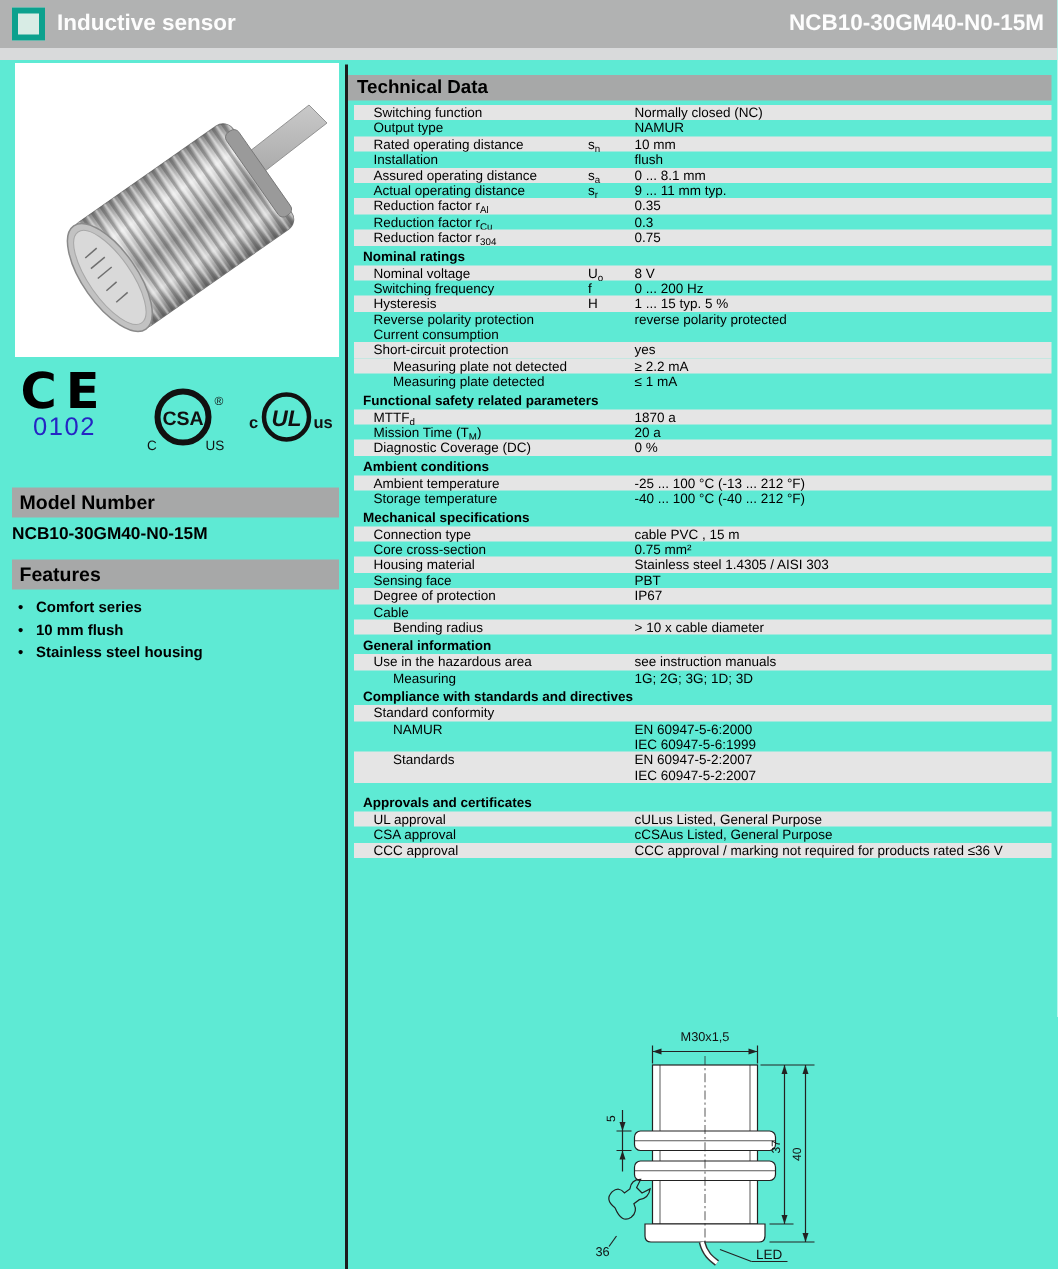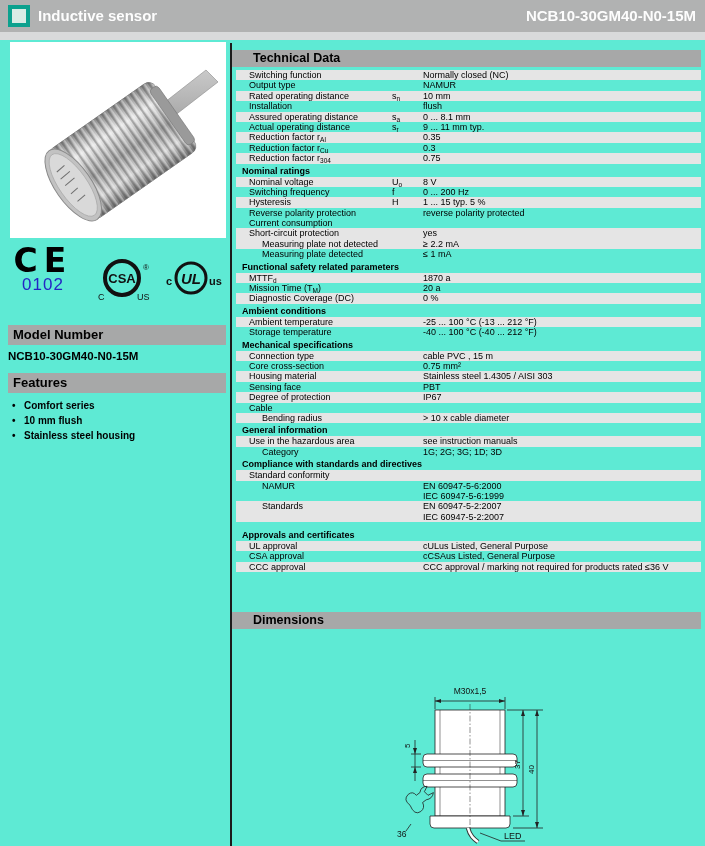--- a/index.html
+++ b/index.html
@@ -26,21 +26,21 @@
   .mark { position:absolute; }
   
   .side-bar { position:absolute; left:8px; width:218px; height:20px; background:#a7a8a8;
               font-size:13px; font-weight:bold; line-height:20px; padding-left:5px; }
   .model-val { position:absolute; left:8px; top:350px; font-size:11.5px; font-weight:bold; }
   .features-list { position:absolute; left:10px; top:398px; width:214px; }
   .feature { font-size:10px; font-weight:bold; line-height:15px; padding-left:14px; position:relative; }
   .feature::before { content:"•"; position:absolute; left:2px; }
   
   .r-bar { position:absolute; left:232px; width:469px; height:17px; background:#a7a8a8;
-           font-size:12.5px; font-weight:bold; line-height:17px; padding-left:21px; }
+           font-size:12.5px; font-weight:bold; line-height:17px; padding-left:6px; }
   .table { position:absolute; left:236px; top:70px; width:465px; }
   .t-sec { font-size:9px; font-weight:bold; line-height:11px; height:11px; padding-left:6px; margin-top:2px; }
   .t-row { position:relative; height:10.4px; font-size:9px; line-height:10.4px; }
   .t-row.gray { background:#e5e5e5; }
   .t-row.two { height:20.8px; }
   .t-row .lbl { position:absolute; left:13px; top:0; white-space:nowrap; }
   .t-row.i2 .lbl { left:26px; }
   .t-row .sym { position:absolute; left:156px; top:0; }
   .t-row .val { position:absolute; left:187px; top:0; white-space:nowrap; }
   .t-row sub { font-size:6.5px; vertical-align:-2px; }
@@ -263,21 +263,21 @@
       <div class="t-row gray i2">
         <span class="lbl">Bending radius</span>
         <span class="val">&gt; 10 x cable diameter</span>
       </div>
       <div class="t-sec">General information</div>
       <div class="t-row gray">
         <span class="lbl">Use in the hazardous area</span>
         <span class="val">see instruction manuals</span>
       </div>
       <div class="t-row i2">
-        <span class="lbl">Category</span>
+        <span class="lbl">Measuring</span>
         <span class="val">1G; 2G; 3G; 1D; 3D</span>
       </div>
       <div class="t-sec">Compliance with standards and directives</div>
       <div class="t-row gray">
         <span class="lbl">Standard conformity</span>
         <span class="val"></span>
       </div>
       <div class="t-row i2 two">
         <span class="lbl">NAMUR</span>
         <span class="val">EN 60947-5-6:2000<br>IEC 60947-5-6:1999</span>
@@ -294,21 +294,20 @@
       <div class="t-row">
         <span class="lbl">CSA approval</span>
         <span class="val">cCSAus Listed, General Purpose</span>
       </div>
       <div class="t-row gray">
         <span class="lbl">CCC approval</span>
         <span class="val">CCC approval / marking not required for products rated ≤36 V</span>
       </div>
     </div>
 
-  <div class="r-bar" style="top:612px;">Dimensions</div>
   <div class="draw">
     <svg width="190" height="160" viewBox="0 0 190 160">
       <g stroke="#222" stroke-width="0.8" fill="none">
 
         <line x1="52" y1="13" x2="52" y2="25"></line>
           <line x1="122" y1="13" x2="122" y2="25"></line>
         <line x1="52" y1="17" x2="122" y2="17"></line>
         <polygon points="52,17 58,15 58,19" fill="#222" stroke="none"></polygon>
         <polygon points="122,17 116,15 116,19" fill="#222" stroke="none"></polygon>
 

